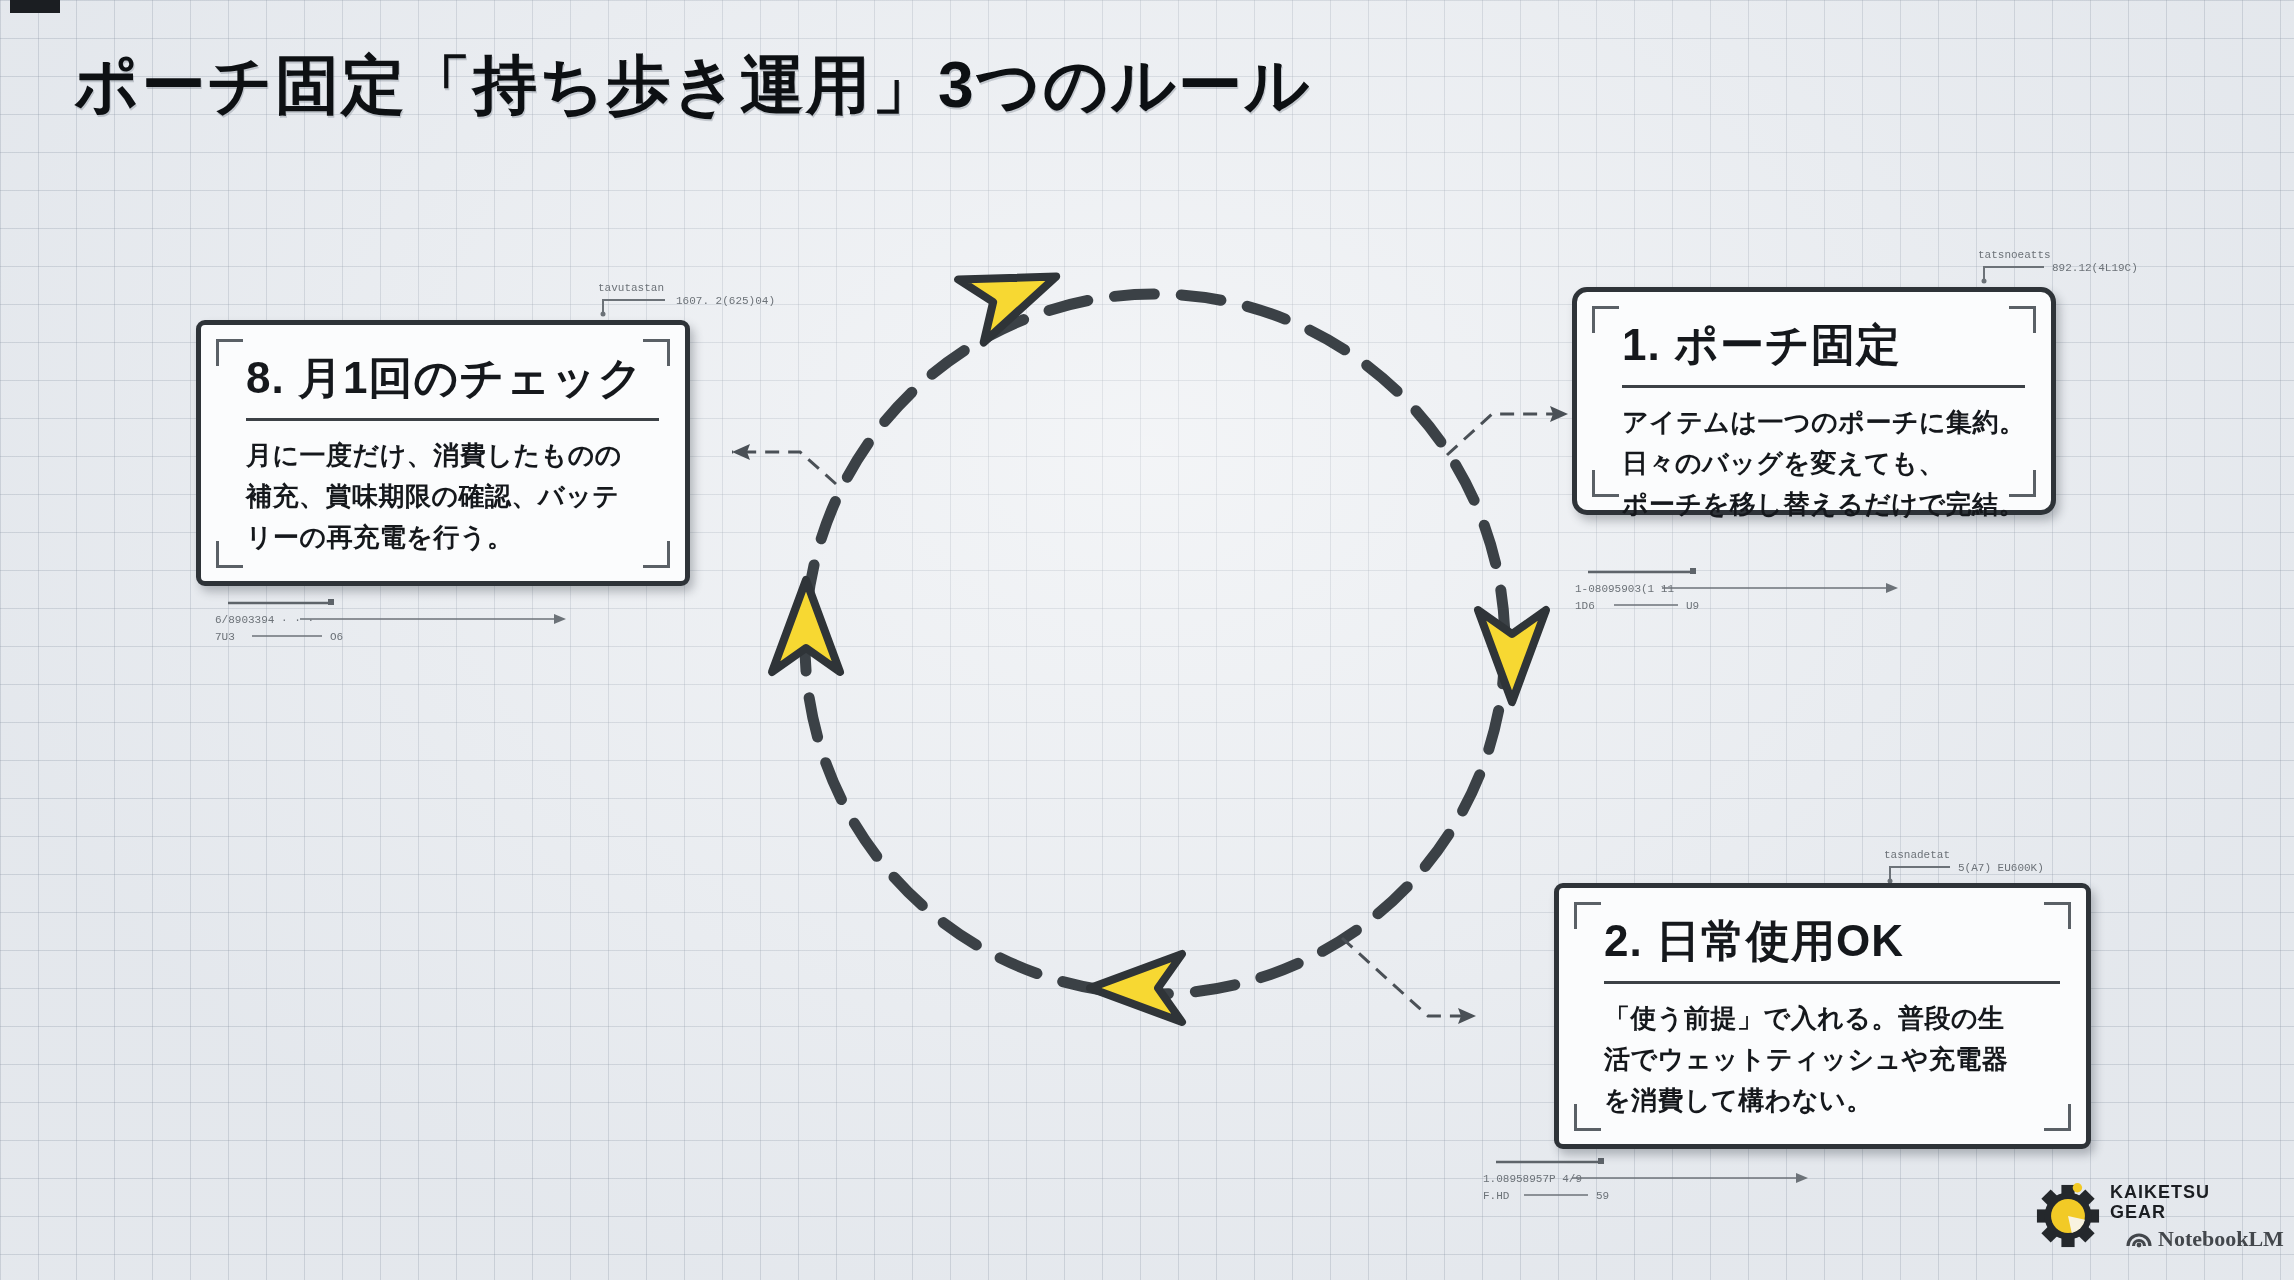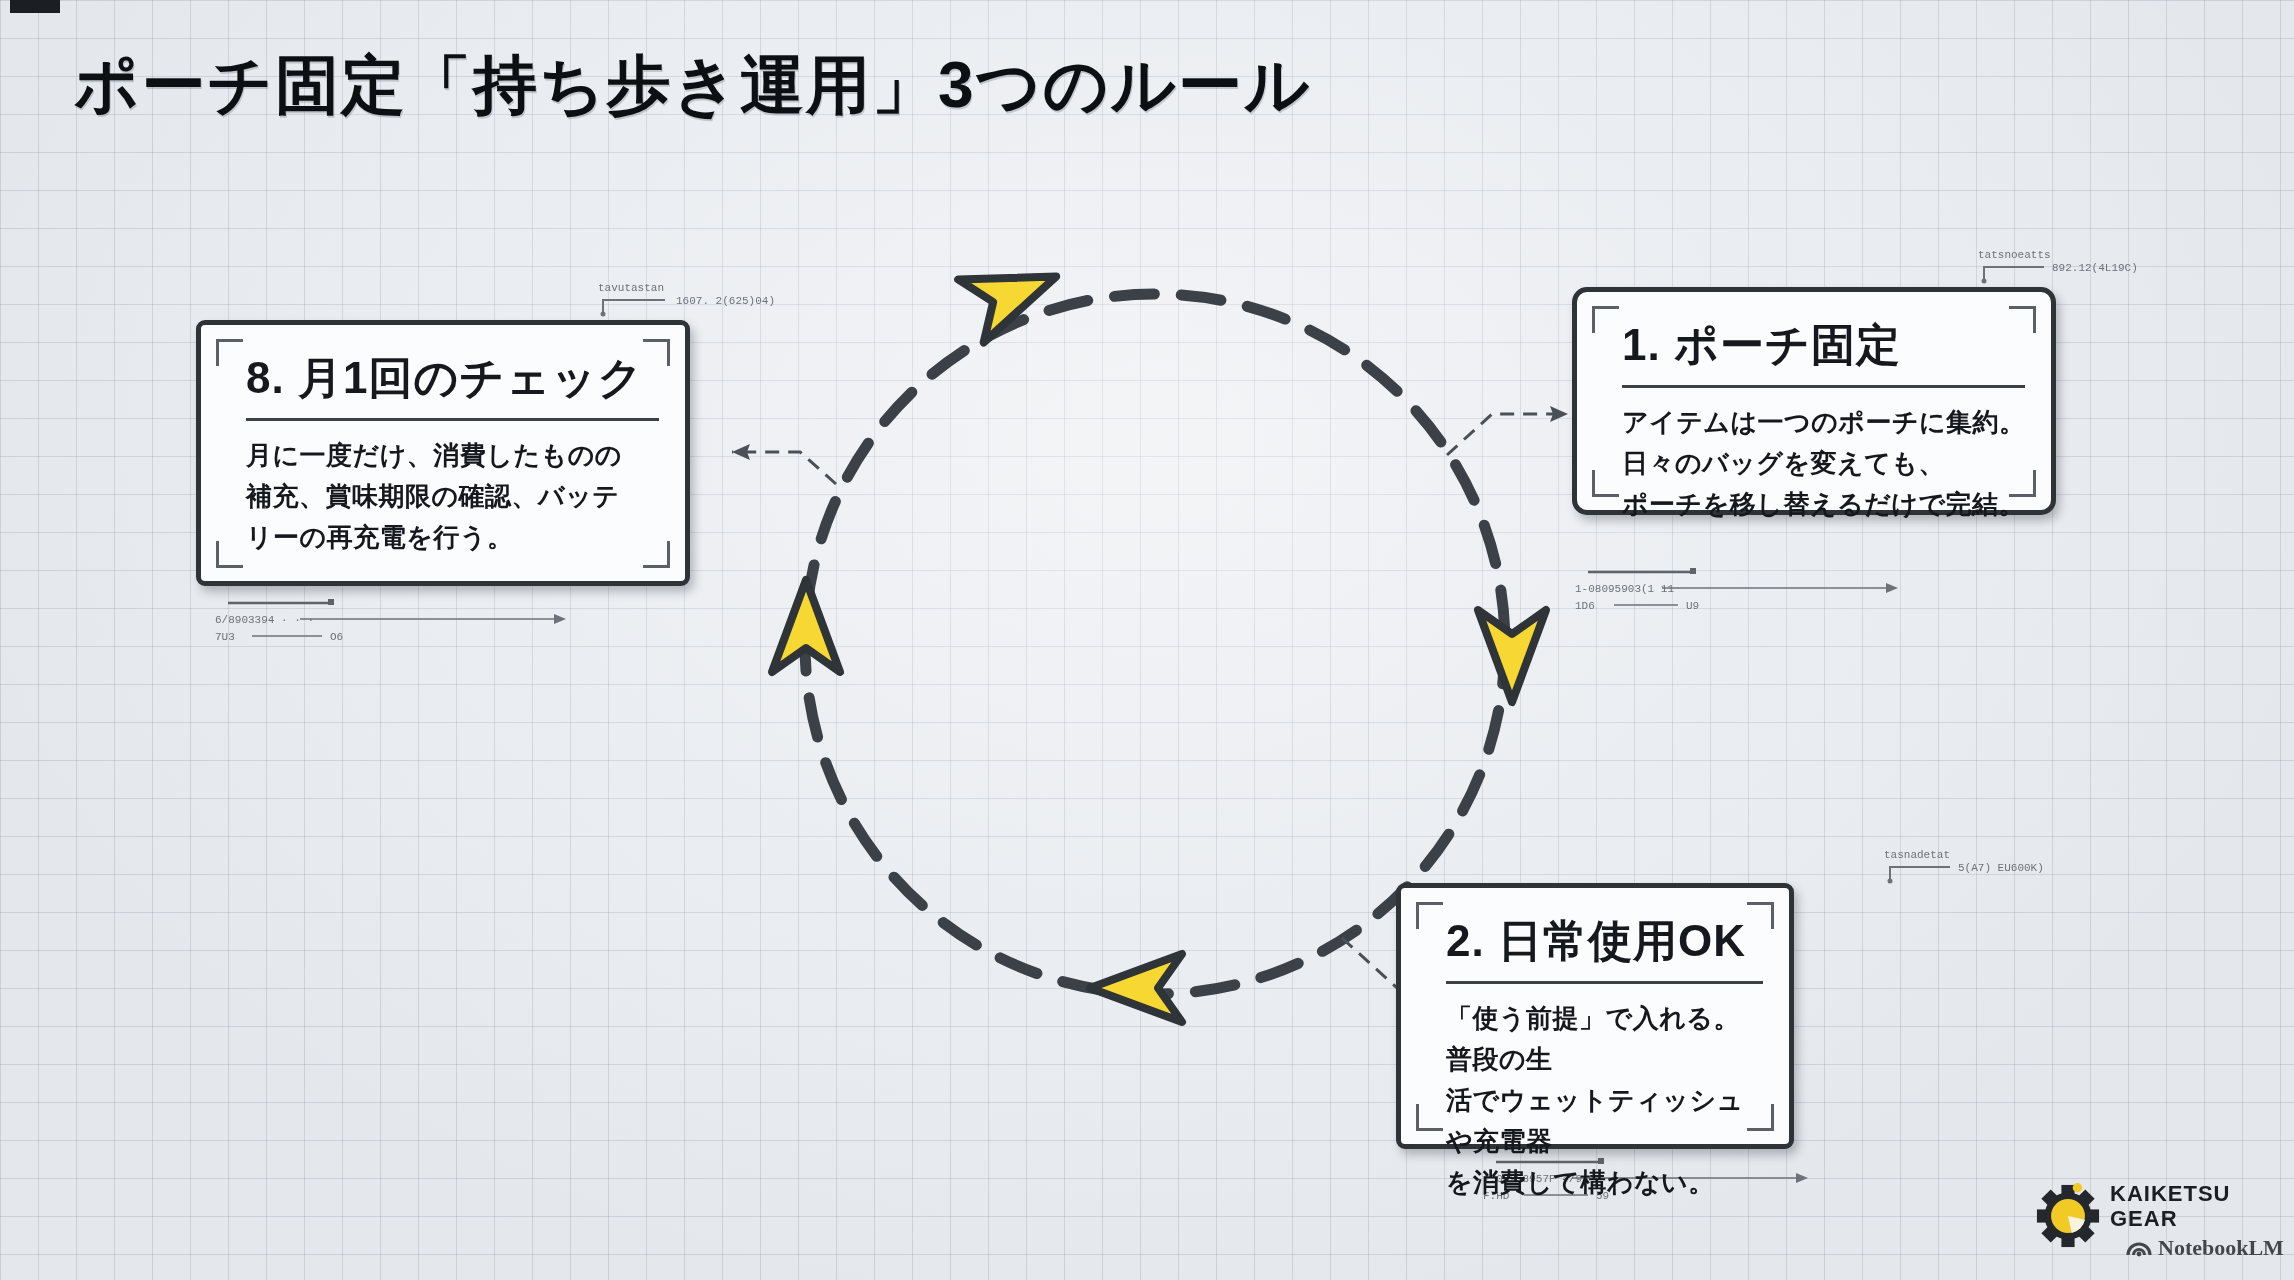--- a/index.html
+++ b/index.html
@@ -29,21 +29,21 @@
   .card-body{font-size:26px;font-weight:700;color:#15181c;line-height:1.58;white-space:pre-line;letter-spacing:0.5px;}
   .bk{position:absolute;width:24px;height:24px;border:0 solid #5a6066;}
   .bk.tl{left:15px;top:14px;border-top-width:3px;border-left-width:3px;}
   .bk.tr{right:15px;top:14px;border-top-width:3px;border-right-width:3px;}
   .bk.bl{left:15px;bottom:13px;border-bottom-width:3px;border-left-width:3px;}
   .bk.br{right:15px;bottom:13px;border-bottom-width:3px;border-right-width:3px;}
   svg.overlay{position:absolute;left:0;top:0;}
   .micro{font-size:11px;fill:#6c7278;font-family:"Liberation Mono","DejaVu Sans Mono",monospace;}
   .logo{position:absolute;left:2036px;top:1182px;display:flex;align-items:flex-start;}
   .logo-text{margin-left:10px;}
-  .brand{font-size:22px;font-weight:900;color:#1b1e22;line-height:1.12;letter-spacing:1px;}
+  .brand{font-size:18px;font-weight:900;color:#1b1e22;line-height:1.12;letter-spacing:1px;}
   .nblm{display:flex;align-items:center;margin-top:4px;margin-left:16px;}
   .nblm span{font-size:22px;font-weight:700;color:#43474c;margin-left:6px;font-family:Liberation Serif, serif;}
 </style>
 </head>
 <body>
 
 <div id="canvas">
 
   <div class="chip"></div>
 
@@ -139,21 +139,21 @@
     <span class="bk tr"></span>
     <span class="bk bl"></span>
     <span class="bk br"></span>
     <div class="card-title">1. ポーチ固定</div>
     <div class="card-divider"></div>
     <div class="card-body">アイテムは一つのポーチに集約。
 日々のバッグを変えても、
 ポーチを移し替えるだけで完結。</div>
   </div>
 
-  <div class="card" style="left:1396px;top:883px;width:398px;height:266px;">
+  <div class="card" style="left:1554px;top:883px;width:537px;height:266px;">
     <span class="bk tl"></span>
     <span class="bk tr"></span>
     <span class="bk bl"></span>
     <span class="bk br"></span>
     <div class="card-title">2. 日常使用OK</div>
     <div class="card-divider"></div>
     <div class="card-body">「使う前提」で入れる。普段の生
 活でウェットティッシュや充電器
 を消費して構わない。</div>
   </div>

